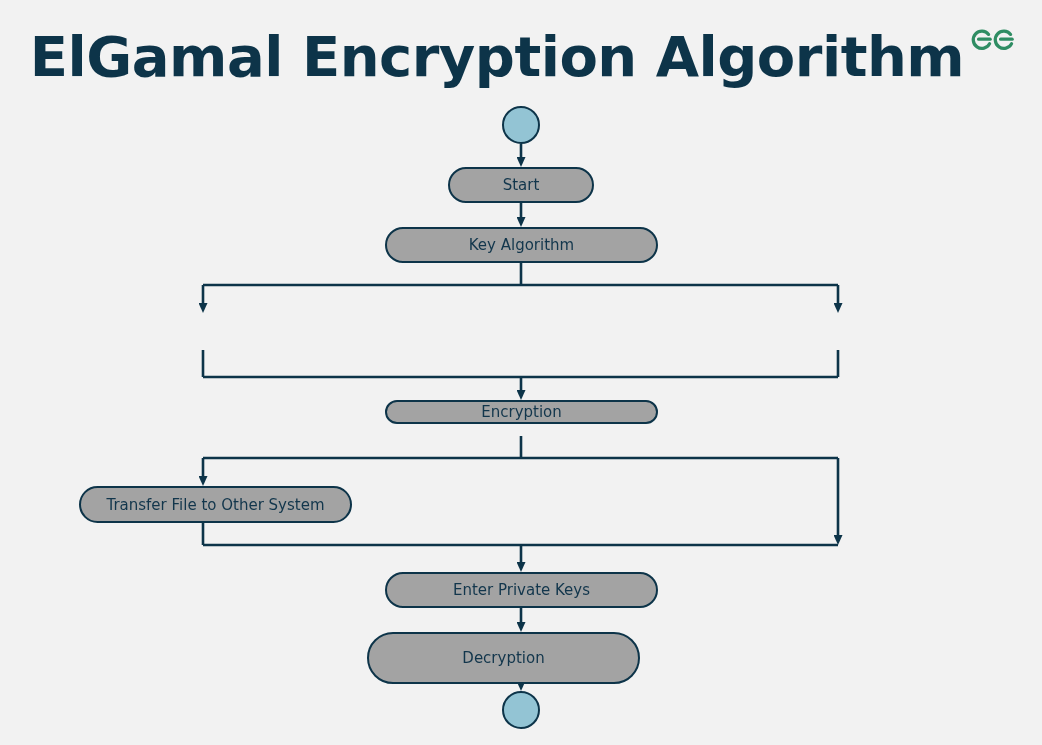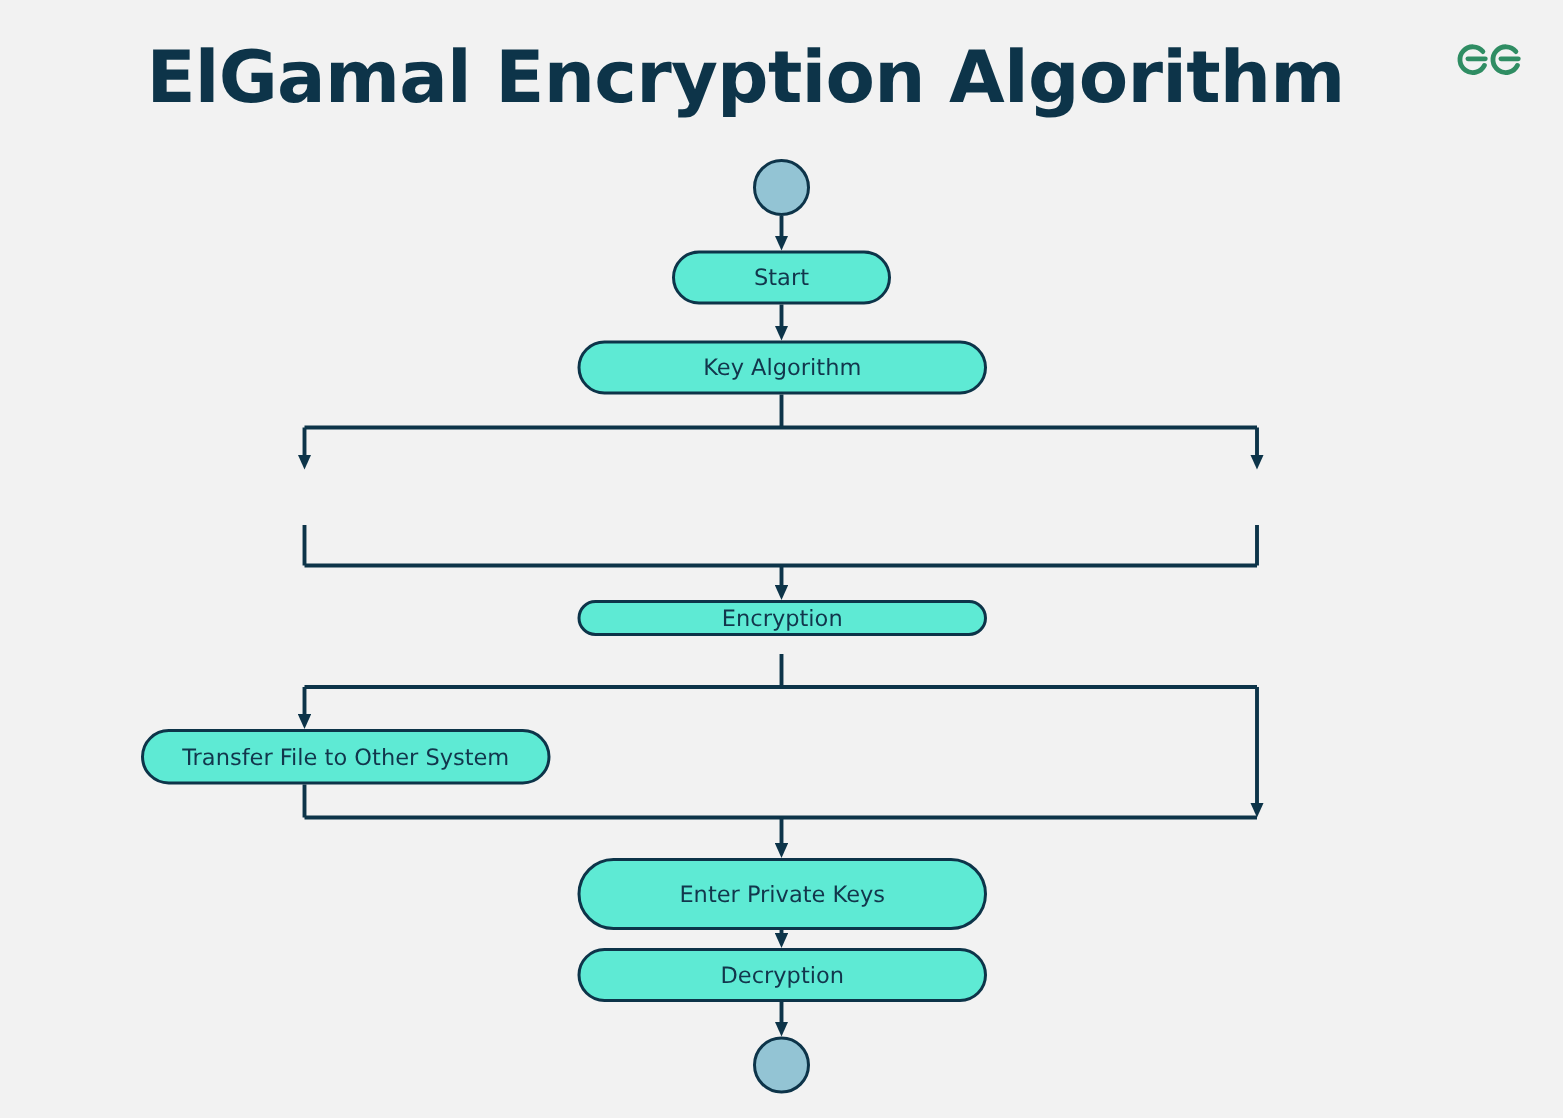--- a/index.html
+++ b/index.html
@@ -20,39 +20,39 @@
     top: 0;
     width: 1042px;
     height: 745px;
   }
   .page-title {
     position: absolute;
     left: 0;
     top: 26px;
     width: 994px;
     text-align: center;
-    font-size: 48px;
+    font-size: 56px;
     font-weight: 700;
     color: #0d3449;
     letter-spacing: -0.5px;
     font-family: "DejaVu Sans", sans-serif;
     line-height: 1.1;
     white-space: nowrap;
   }
   .logo {
     position: absolute;
     left: 966px;
     top: 22px;
     width: 56px;
     height: 34px;
   }
   .node {
     position: absolute;
     box-sizing: border-box;
-    background: #5eead4;
+    background: #a3a3a3;
     border: 2px solid #0d3449;
     border-radius: 999px;
     color: #12364c;
     font-size: 15px;
     display: flex;
     align-items: center;
     justify-content: center;
     text-align: center;
     white-space: nowrap;
     font-family: "DejaVu Sans", sans-serif;
@@ -127,21 +127,21 @@
   <div class="terminator" style="left:502px;top:106px;width:38px;height:38px;"></div>
 
   <div class="node" style="left:448px;top:167px;width:146px;height:36px;">Start</div>
 
   <div class="node" style="left:385px;top:227px;width:273px;height:36px;">Key Algorithm</div>
 
 
 
   <div class="node" style="left:385px;top:400px;width:273px;height:24px;">Encryption</div>
 
-  <div class="node" style="left:94px;top:486px;width:273px;height:37px;text-align:right;">Transfer File to Other System</div>
+  <div class="node" style="left:79px;top:486px;width:273px;height:37px;text-align:right;">Transfer File to Other System</div>
 
-  <div class="node" style="left:385px;top:572px;width:273px;height:48px;">Enter Private Keys</div>
+  <div class="node" style="left:385px;top:572px;width:273px;height:36px;">Enter Private Keys</div>
 
-  <div class="node" style="left:385px;top:632px;width:273px;height:36px;">Decryption</div>
+  <div class="node" style="left:367px;top:632px;width:273px;height:52px;">Decryption</div>
 
   <div class="terminator" style="left:502px;top:691px;width:38px;height:38px;"></div>
 
 </div>
 
 </body></html>

